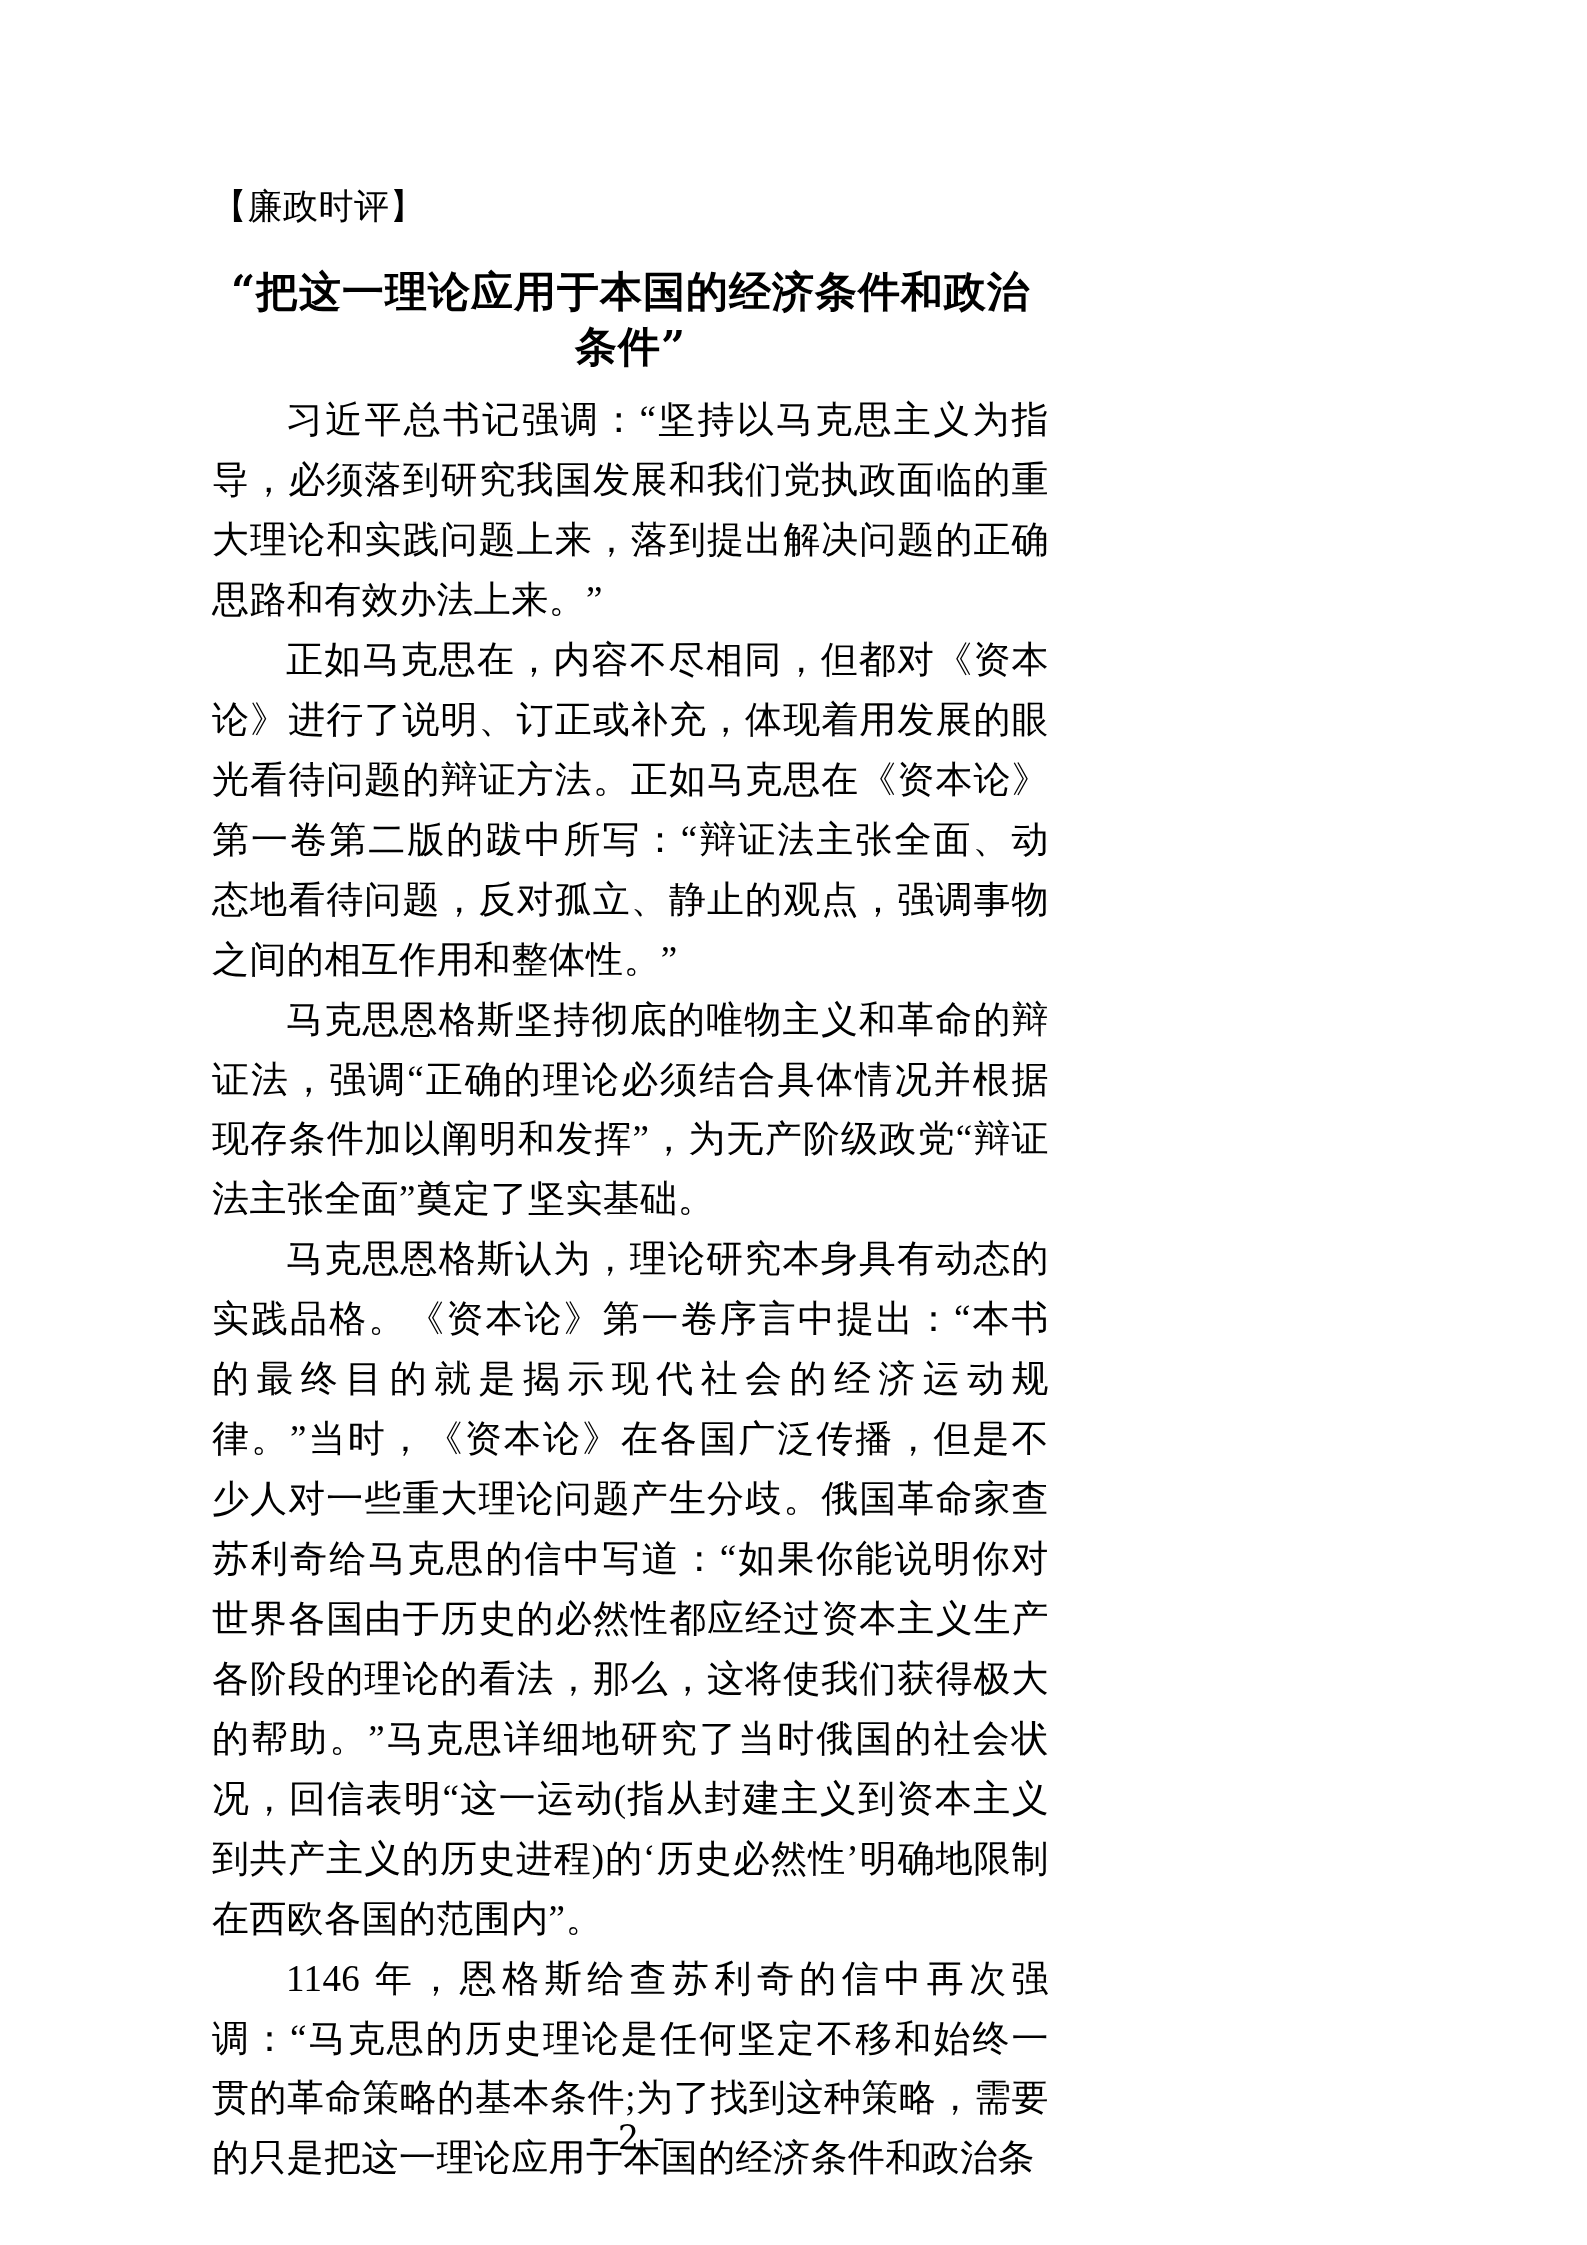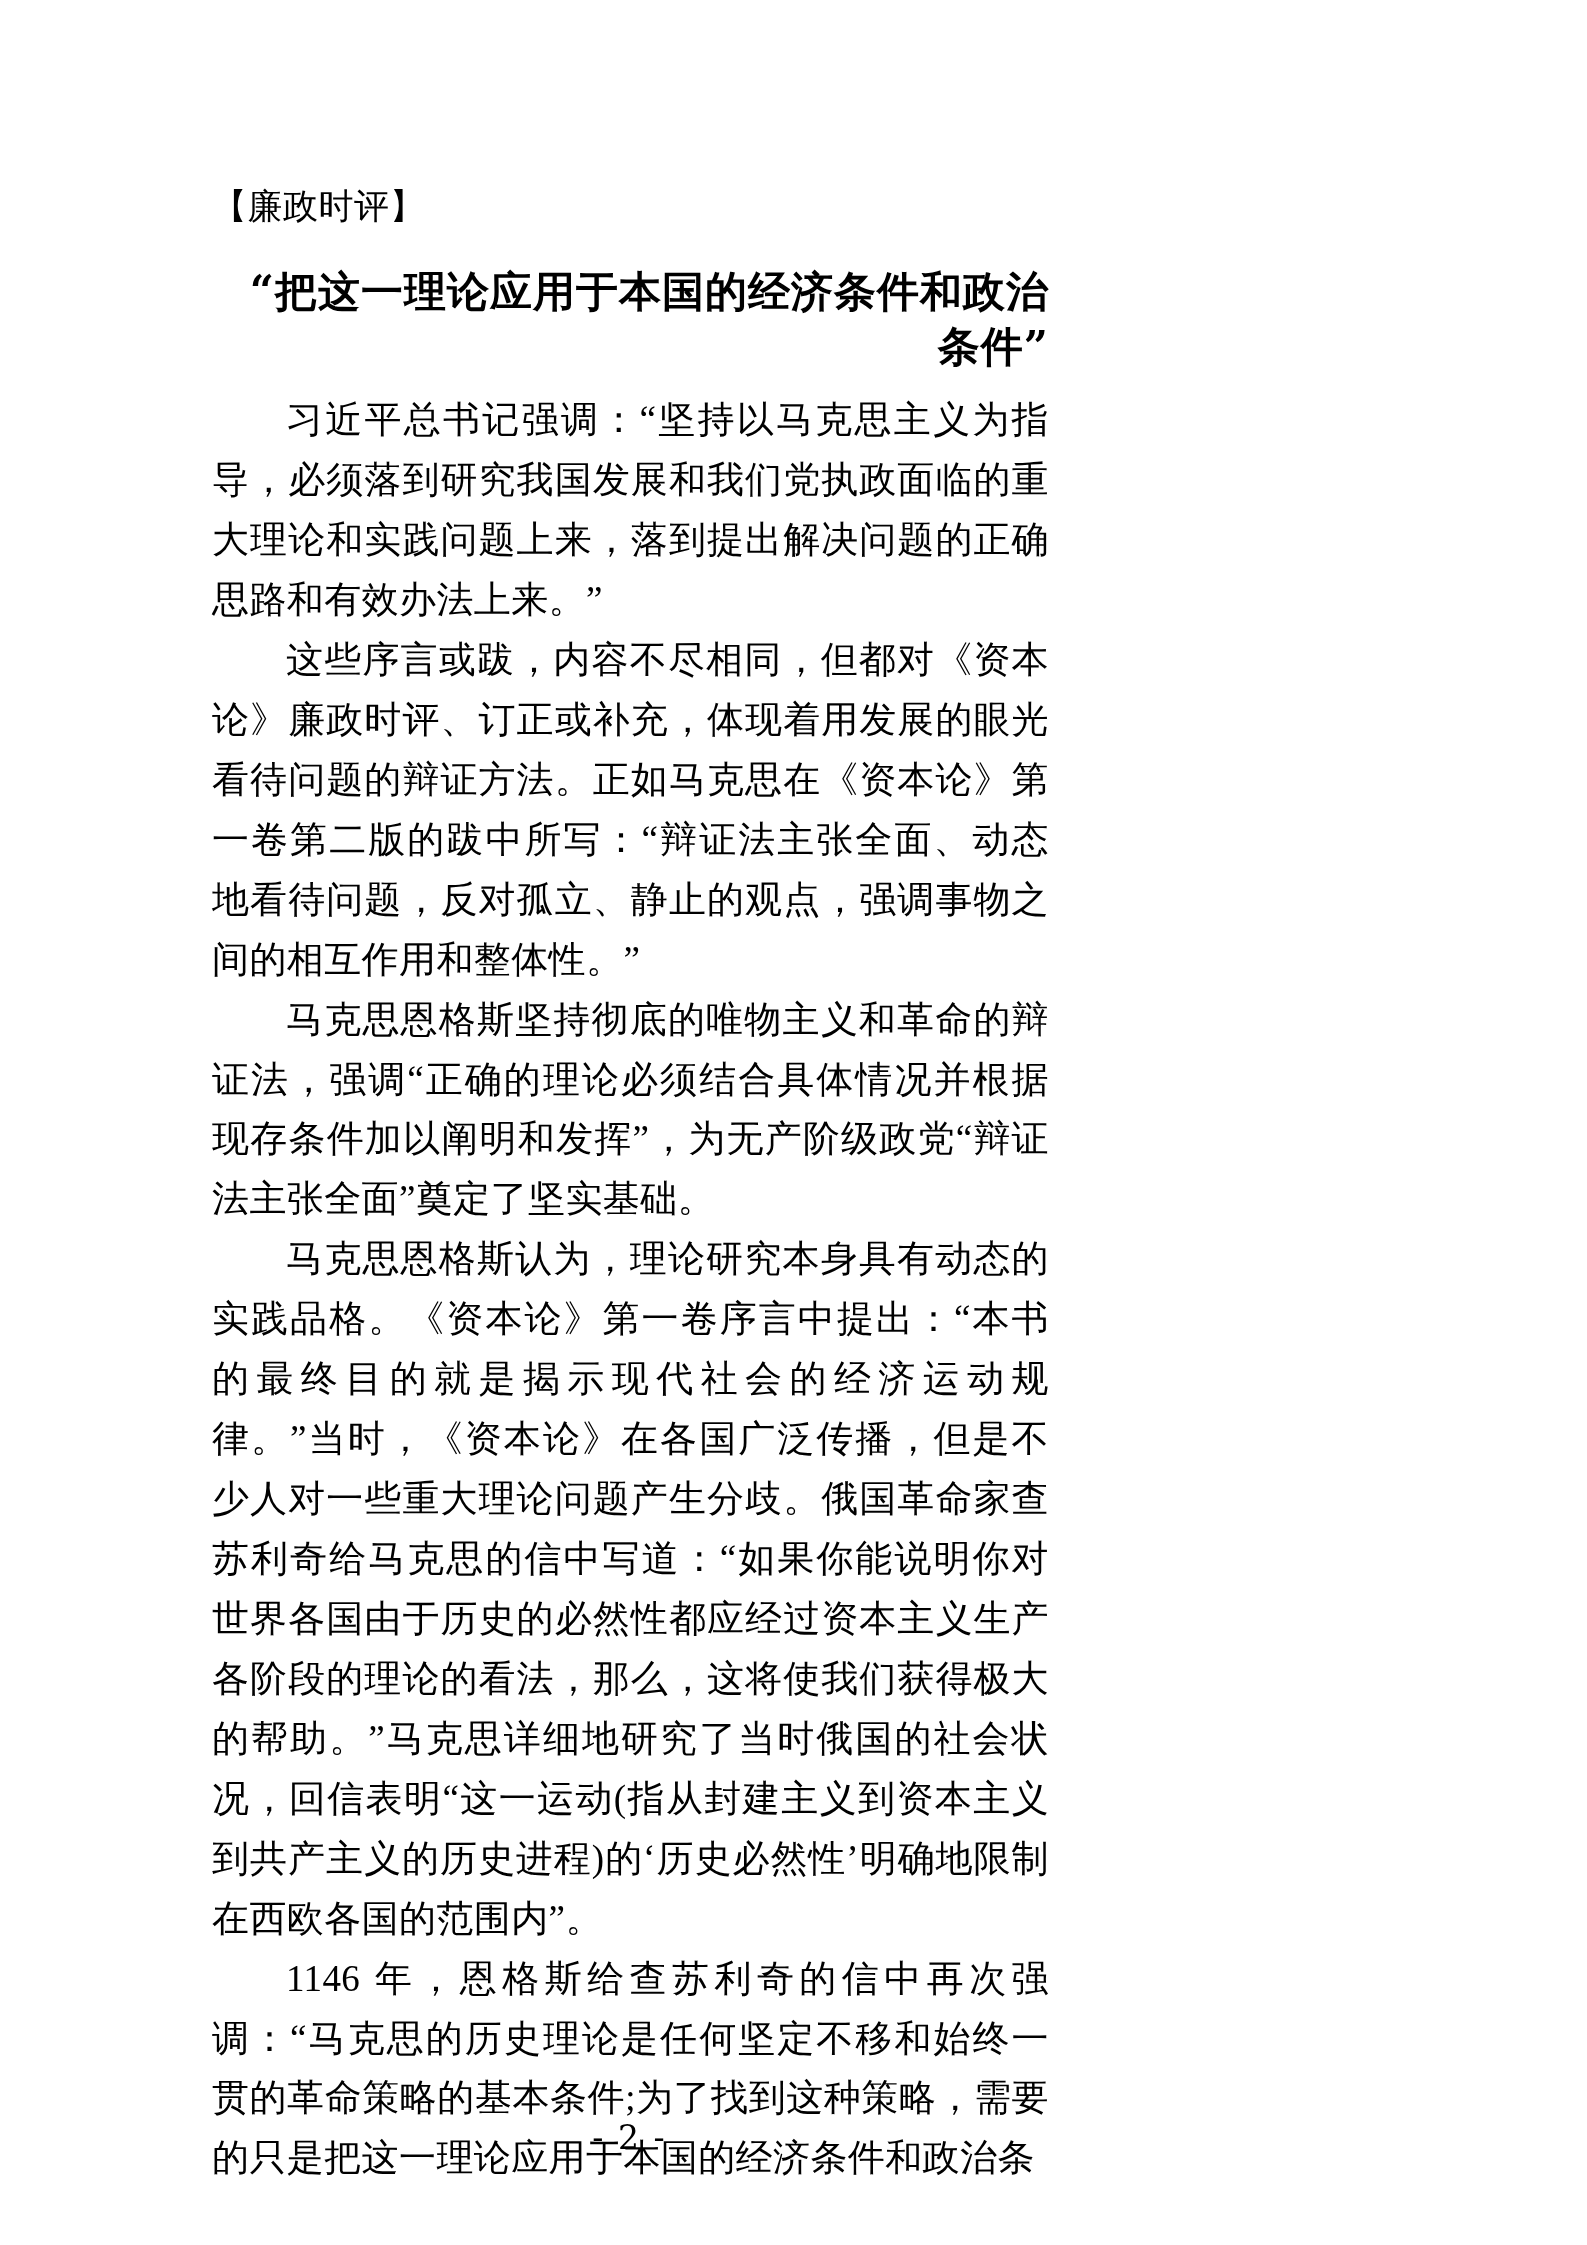--- a/index.html
+++ b/index.html
@@ -25,21 +25,21 @@
     padding: 185px 210px 0 212px;
   }
   .section-tag {
     font-size: 35px;
     line-height: 1.2;
     letter-spacing: 0.5px;
     margin: 0 0 38px 0;
     font-family: "DejaVu Serif", "Liberation Serif", serif;
   }
   .doc-title {
-    text-align: right;
+    text-align: center;
     font-size: 42px;
     font-weight: bold;
     line-height: 1.3;
     margin: 0 0 16px 0;
     letter-spacing: 1px;
     font-family: "DejaVu Serif", "Liberation Serif", serif;
   }
   .body-text p {
     font-size: 37px;
     line-height: 1.62;
@@ -64,21 +64,21 @@
 <body>
 
 <div class="page">
 
   <div class="section-tag">【廉政时评】</div>
 
   <h1 class="doc-title">“把这一理论应用于本国的经济条件和政治条件”</h1>
 
   <div class="body-text">
     <p>习近平总书记强调：“坚持以马克思主义为指导，必须落到研究我国发展和我们党执政面临的重大理论和实践问题上来，落到提出解决问题的正确思路和有效办法上来。”</p>
-    <p>这些序言或跋，内容不尽相同，但都对《资本论》廉政时评、订正或补充，体现着用发展的眼光看待问题的辩证方法。正如马克思在《资本论》第一卷第二版的跋中所写：“辩证法主张全面、动态地看待问题，反对孤立、静止的观点，强调事物之间的相互作用和整体性。”</p>
+    <p>正如马克思在，内容不尽相同，但都对《资本论》进行了说明、订正或补充，体现着用发展的眼光看待问题的辩证方法。正如马克思在《资本论》第一卷第二版的跋中所写：“辩证法主张全面、动态地看待问题，反对孤立、静止的观点，强调事物之间的相互作用和整体性。”</p>
     <p>马克思恩格斯坚持彻底的唯物主义和革命的辩证法，强调“正确的理论必须结合具体情况并根据现存条件加以阐明和发挥”，为无产阶级政党“辩证法主张全面”奠定了坚实基础。</p>
     <p>马克思恩格斯认为，理论研究本身具有动态的实践品格。《资本论》第一卷序言中提出：“本书的最终目的就是揭示现代社会的经济运动规律。”当时，《资本论》在各国广泛传播，但是不少人对一些重大理论问题产生分歧。俄国革命家查苏利奇给马克思的信中写道：“如果你能说明你对世界各国由于历史的必然性都应经过资本主义生产各阶段的理论的看法，那么，这将使我们获得极大的帮助。”马克思详细地研究了当时俄国的社会状况，回信表明“这一运动(指从封建主义到资本主义到共产主义的历史进程)的‘历史必然性’明确地限制在西欧各国的范围内”。</p>
     <p>1146 年，恩格斯给查苏利奇的信中再次强调：“马克思的历史理论是任何坚定不移和始终一贯的革命策略的基本条件;为了找到这种策略，需要的只是把这一理论应用于本国的经济条件和政治条</p>
   </div>
 
   <div class="page-number">- 2 -</div>
 
 </div>
 
 </body></html>

